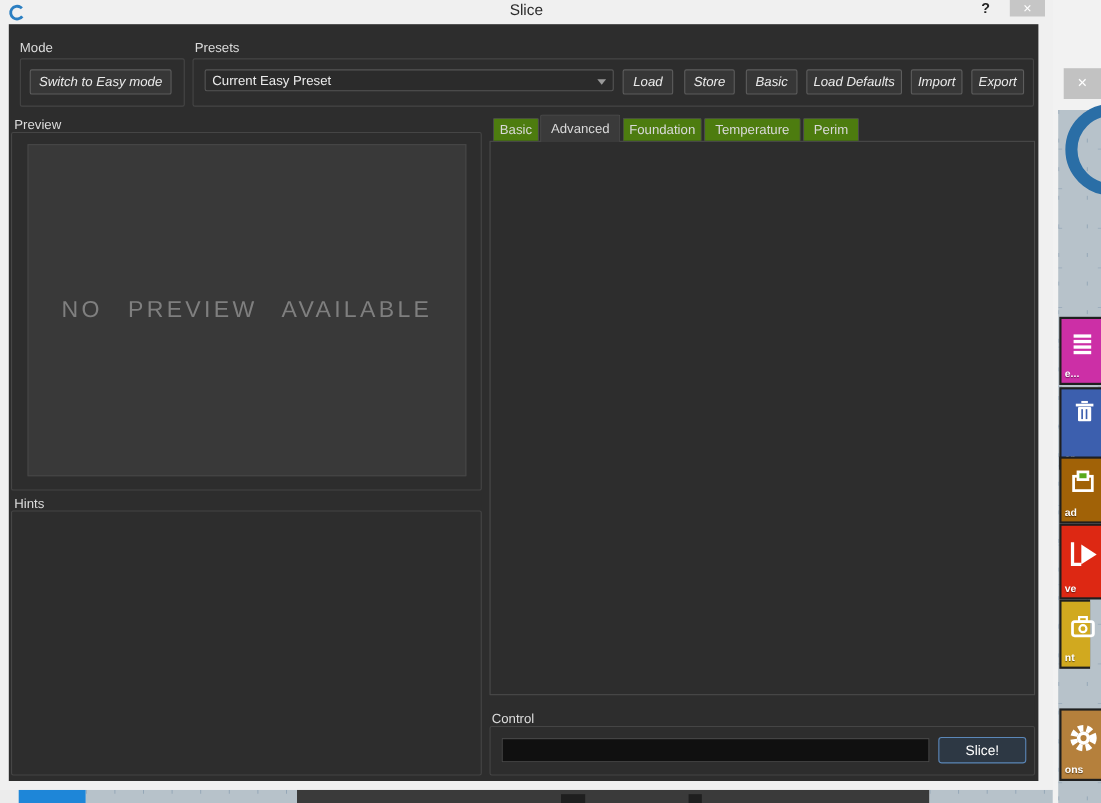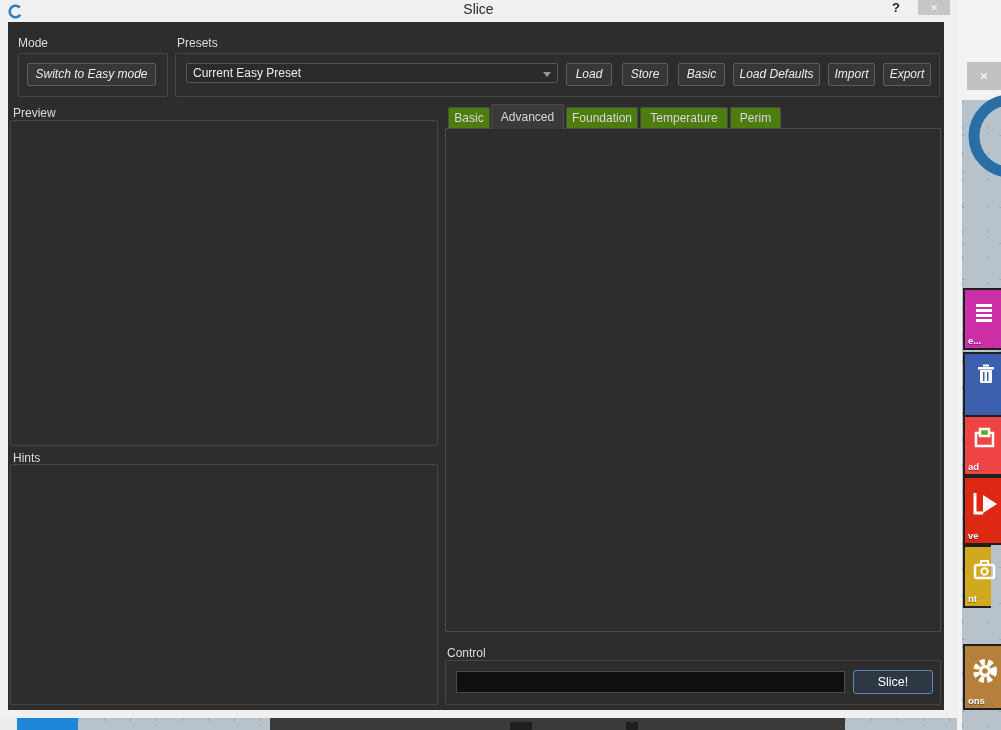--- a/index.html
+++ b/index.html
@@ -104,21 +104,21 @@
         <rect x="6" y="7" width="12" height="13" fill="#fff" rx="1"></rect>
         <rect x="4" y="4" width="16" height="2.5" fill="#fff"></rect>
         <rect x="9" y="1.5" width="6" height="2" fill="#fff"></rect>
         <rect x="9" y="9" width="1.5" height="9" fill="#3c5fae"></rect>
         <rect x="13" y="9" width="1.5" height="9" fill="#3c5fae"></rect>
       </svg>
       <span class="side-label">ar</span>
     </div>
   </div>
   <div class="abs side-frame" style="left:963px;top:415px;width:38px;height:61px">
-    <div class="side-inner" style="background:#ef4444">
+    <div class="side-inner" style="background:#a16207">
       <svg class="abs" style="left:8px;top:10px" width="24" height="22">
         <rect x="3" y="6" width="17" height="13" fill="none" stroke="#fff" stroke-width="2.5"></rect>
         <rect x="7" y="2" width="9" height="7" fill="#58aa1c" stroke="#fff" stroke-width="2.5"></rect>
       </svg>
       <span class="side-label">ad</span>
     </div>
   </div>
   <div class="abs side-frame" style="left:963px;top:476px;width:38px;height:69px">
     <div class="side-inner" style="background:#dd2813">
       <svg class="abs" style="left:8px;top:13px" width="25" height="26">
@@ -172,20 +172,23 @@
   </div>
   <div class="abs btn" style="left:566px;top:63px;width:46px">Load</div>
   <div class="abs btn" style="left:622px;top:63px;width:46px">Store</div>
   <div class="abs btn" style="left:678px;top:63px;width:47px">Basic</div>
   <div class="abs btn" style="left:733px;top:63px;width:87px">Load Defaults</div>
   <div class="abs btn" style="left:828px;top:63px;width:47px">Import</div>
   <div class="abs btn" style="left:883px;top:63px;width:48px">Export</div>
 
   <div class="abs gl" style="left:13px;top:106px">Preview</div>
   <div class="abs gbox" style="left:10px;top:120px;width:428px;height:326px"></div>
+  <div class="abs preview-inner" style="left:25px;top:131px;width:399px;height:302px">
+    <span>NO PREVIEW AVAILABLE</span>
+  </div>
 
   <div class="abs gl" style="left:13px;top:451px">Hints</div>
   <div class="abs gbox" style="left:10px;top:464px;width:428px;height:241px"></div>
 
   <div class="abs pane" style="left:445px;top:128px;width:496px;height:504px"></div>
   <div class="abs tab" style="left:448px;top:107px;width:42px;height:21px;line-height:20px">Basic</div>
   <div class="abs tab active" style="left:491px;top:104px;width:73px;height:25px;line-height:24px">Advanced</div>
   <div class="abs tab" style="left:566px;top:107px;width:72px;height:21px;line-height:20px">Foundation</div>
   <div class="abs tab" style="left:640px;top:107px;width:88px;height:21px;line-height:20px">Temperature</div>
   <div class="abs tab" style="left:730px;top:107px;width:51px;height:21px;line-height:20px">Perim</div>

